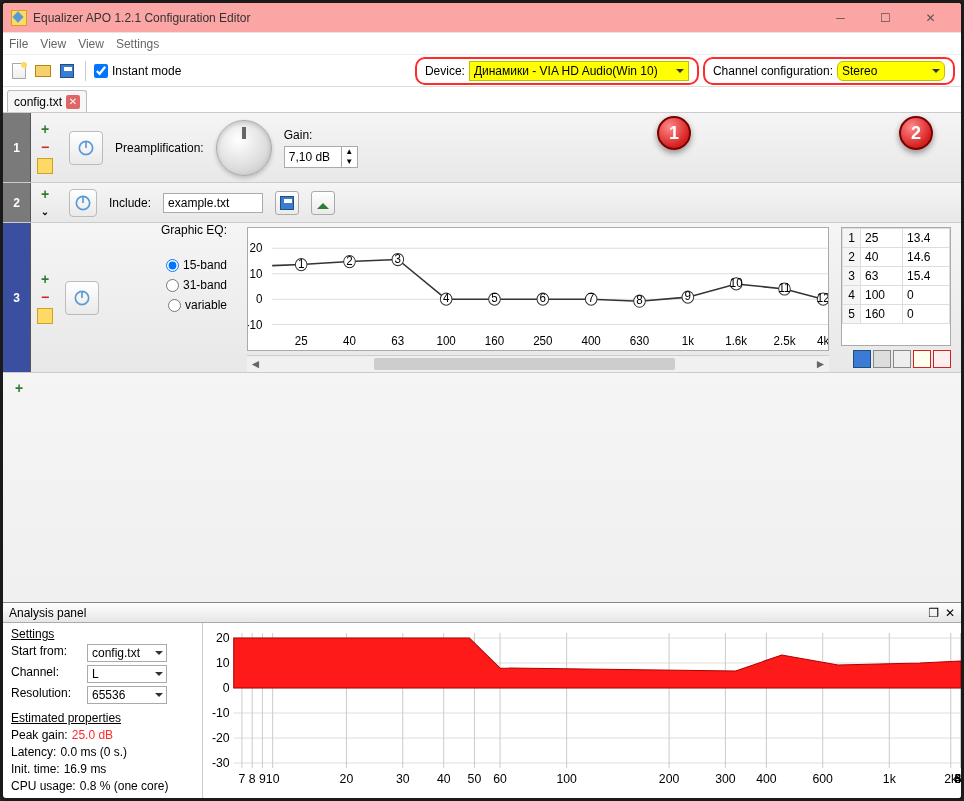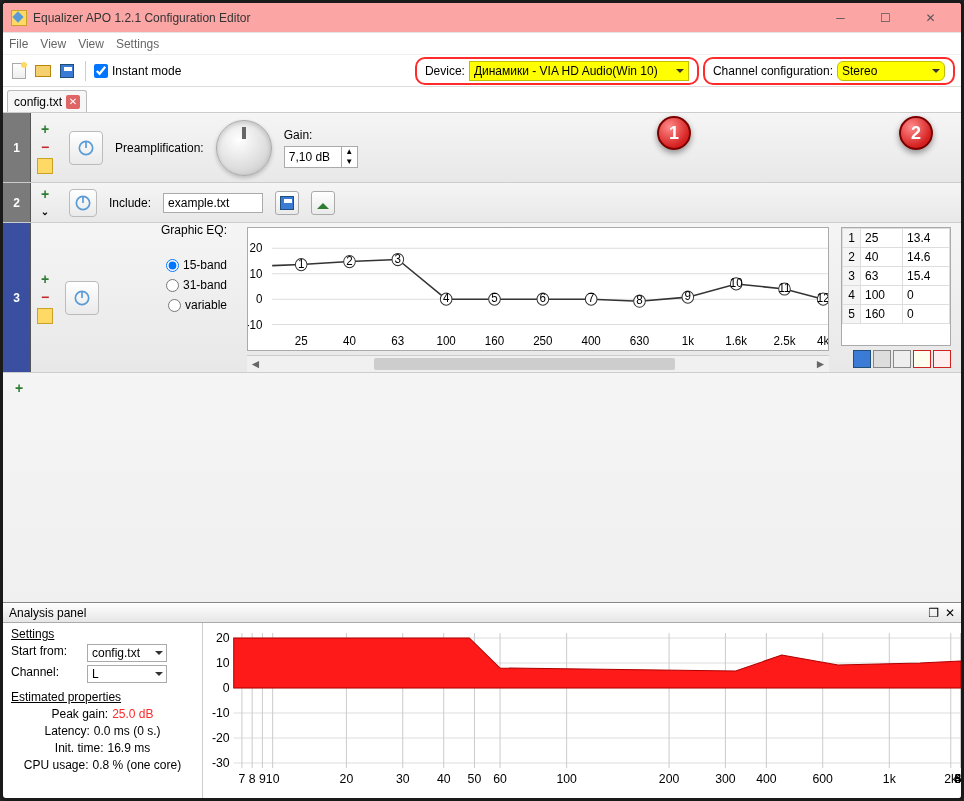--- a/index.html
+++ b/index.html
@@ -71,21 +71,21 @@
 .analysis { border-top: 1px solid #888; }
 .analysis-header { height: 20px; background: linear-gradient(#fff,#e6e6e6); border-bottom:1px solid #aaa; display:flex; align-items:center; padding:0 6px;justify-content:flex-end; }
 .analysis-header .right { margin-left:auto; display:flex; gap:6px; }
 .analysis-body { display:flex; height: 175px; }
 .analysis-left { width: 200px; padding: 4px 8px; border-right:1px solid #ccc; display:flex; flex-direction:column; gap:3px; }
 .setting-row { display:flex; gap:4px; }
 .setting-row label { width: 72px; }
 .dd { border:1px solid #aaa; background:#fff; padding:1px 16px 1px 4px; position:relative; cursor:pointer; width: 80px; }
 .dd::after { content:""; position:absolute; right:3px; top:6px; border:4px solid transparent; border-top-color:#333; }
 .props-header { text-decoration: underline; margin-top:4px; }
-.prop-line { display:flex; gap:4px;justify-content:center; }
+.prop-line { display:flex; gap:4px; }
 .prop-line .val { }
 .peak { color:#ff2a2a; }
 .analysis-graph { flex:1; background:#fff; position:relative; }
 .callout { position:absolute; width:34px; height:34px; border-radius:50%; background: radial-gradient(circle at 35% 30%, #ff8a8a, #d62020 70%); border:2px solid #7a0000; display:flex; align-items:center; justify-content:center; color:#fff; font-weight:bold; font-size:18px; box-shadow: 0 3px 6px rgba(0,0,0,.4); z-index:10; }
 .hscroll { height:17px; background:#f0f0f0; border-top:1px solid #ccc; display:flex; }
 .hscroll .track { flex:1; position:relative; }
 .hscroll .thumb { position:absolute; left:20%; width:55%; top:2px; bottom:2px; background:#cdcdcd; border-radius:2px; }
 .hscroll .arr { width:17px; display:flex; align-items:center; justify-content:center; color:#666; cursor:pointer; }
 </style>
 </head>
@@ -361,20 +361,24 @@
     <div class="analysis-body">
       <div class="analysis-left">
         <div style="text-decoration:underline;">Settings</div>
         <div class="setting-row">
           <label>Start from:</label>
           <div class="dd"><span>config.txt</span></div>
         </div>
         <div class="setting-row">
           <label>Channel:</label>
           <div class="dd"><span>L</span></div>
+        </div>
+        <div class="setting-row">
+          <label>Resolution:</label>
+          <div class="dd"><span>65536</span></div>
         </div>
         <div class="props-header">Estimated properties</div>
         <div class="prop-line">
             <span>Peak gain:</span>
             <span class="val peak">25.0 dB</span>
           </div>
         <div class="prop-line">
             <span>Latency:</span>
             <span class="val">0.0 ms (0 s.)</span>
           </div>

